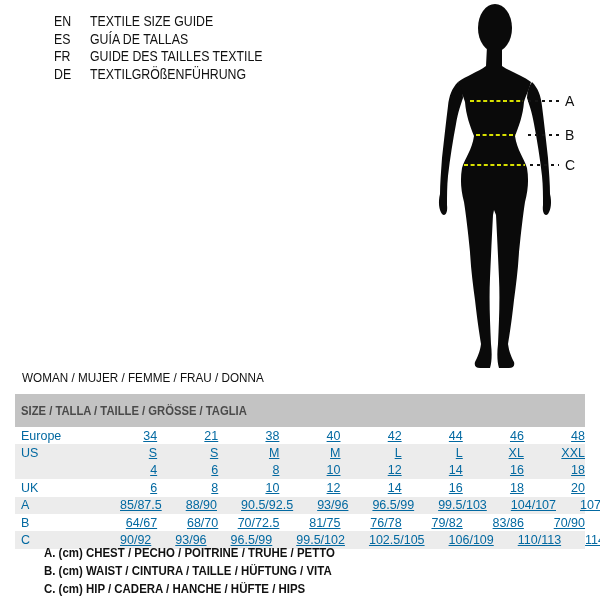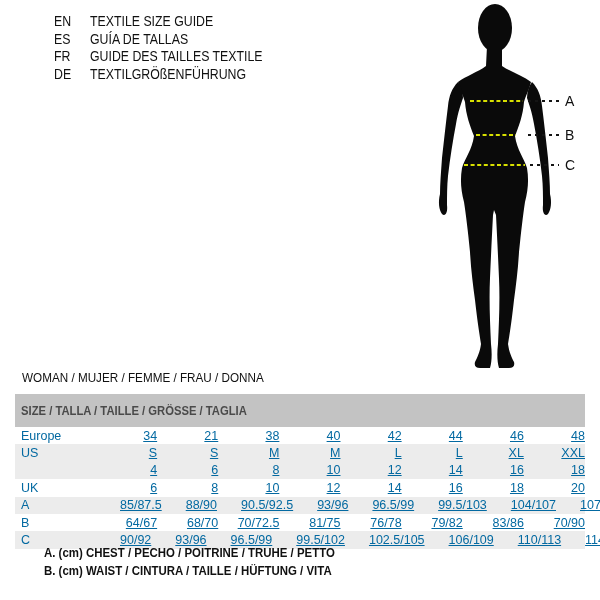--- a/index.html
+++ b/index.html
@@ -217,13 +217,16 @@
     </div>
 </div>
 
 <div class="legend">
     <div class="legend-line">
       <span class="cond">A. (cm) CHEST / PECHO / POITRINE / TRUHE / PETTO</span>
     </div>
     <div class="legend-line">
       <span class="cond">B. (cm) WAIST / CINTURA / TAILLE / HÜFTUNG / VITA</span>
     </div>
+    <div class="legend-line">
+      <span class="cond">C. (cm) HIP / CADERA / HANCHE / HÜFTE / HIPS</span>
+    </div>
   </div>
 
 </body></html>

